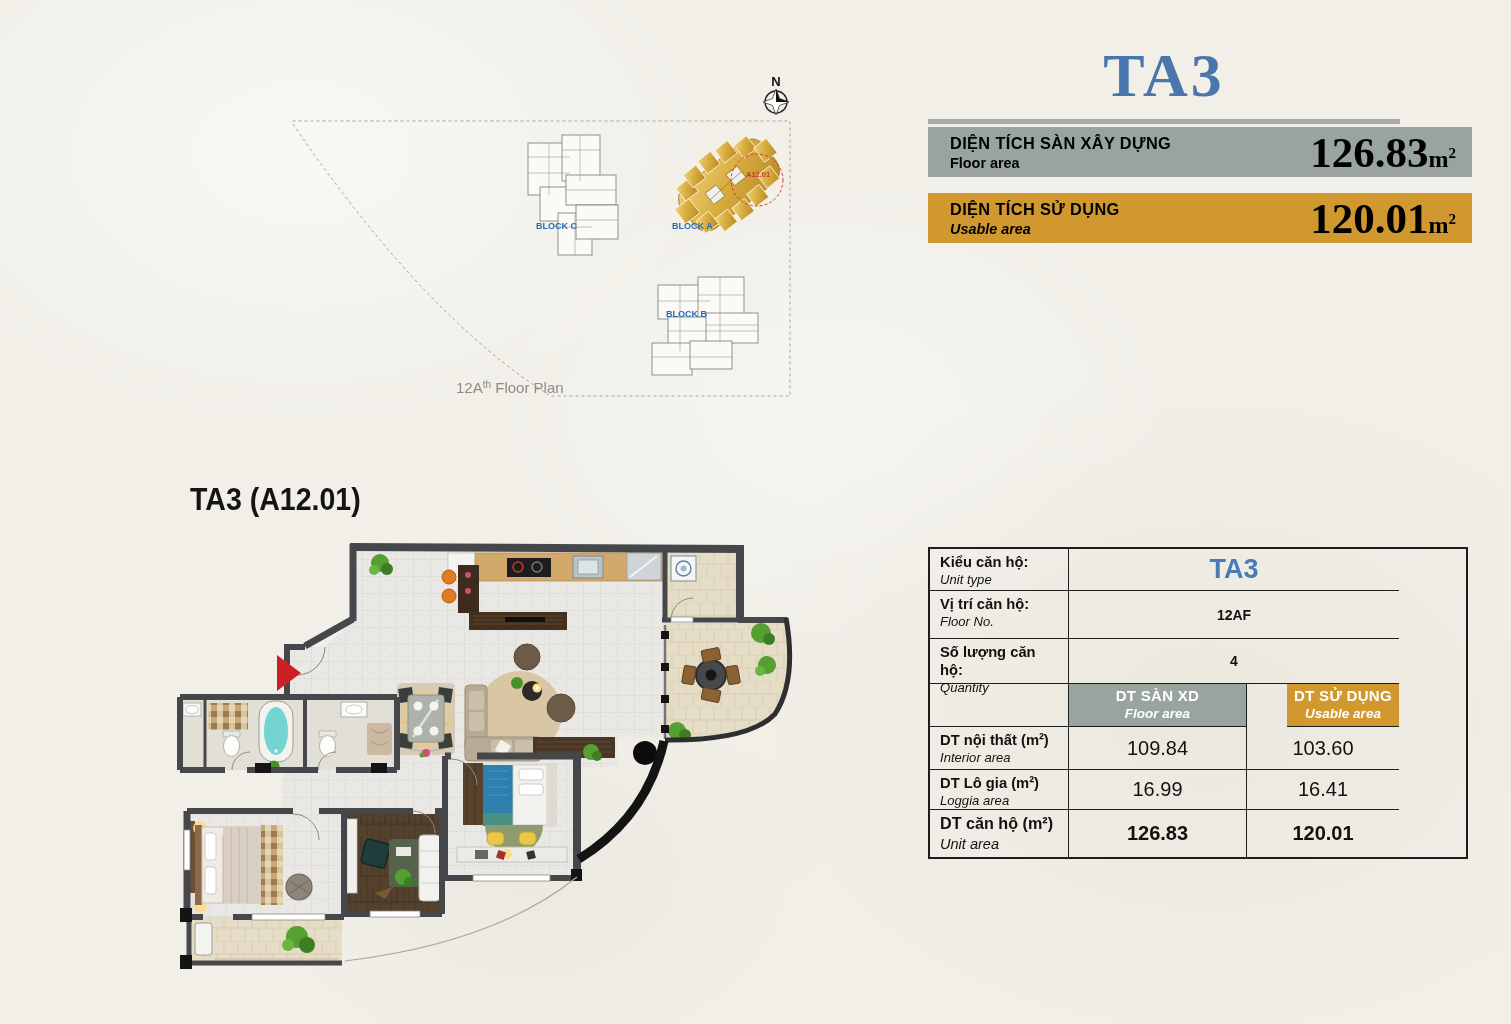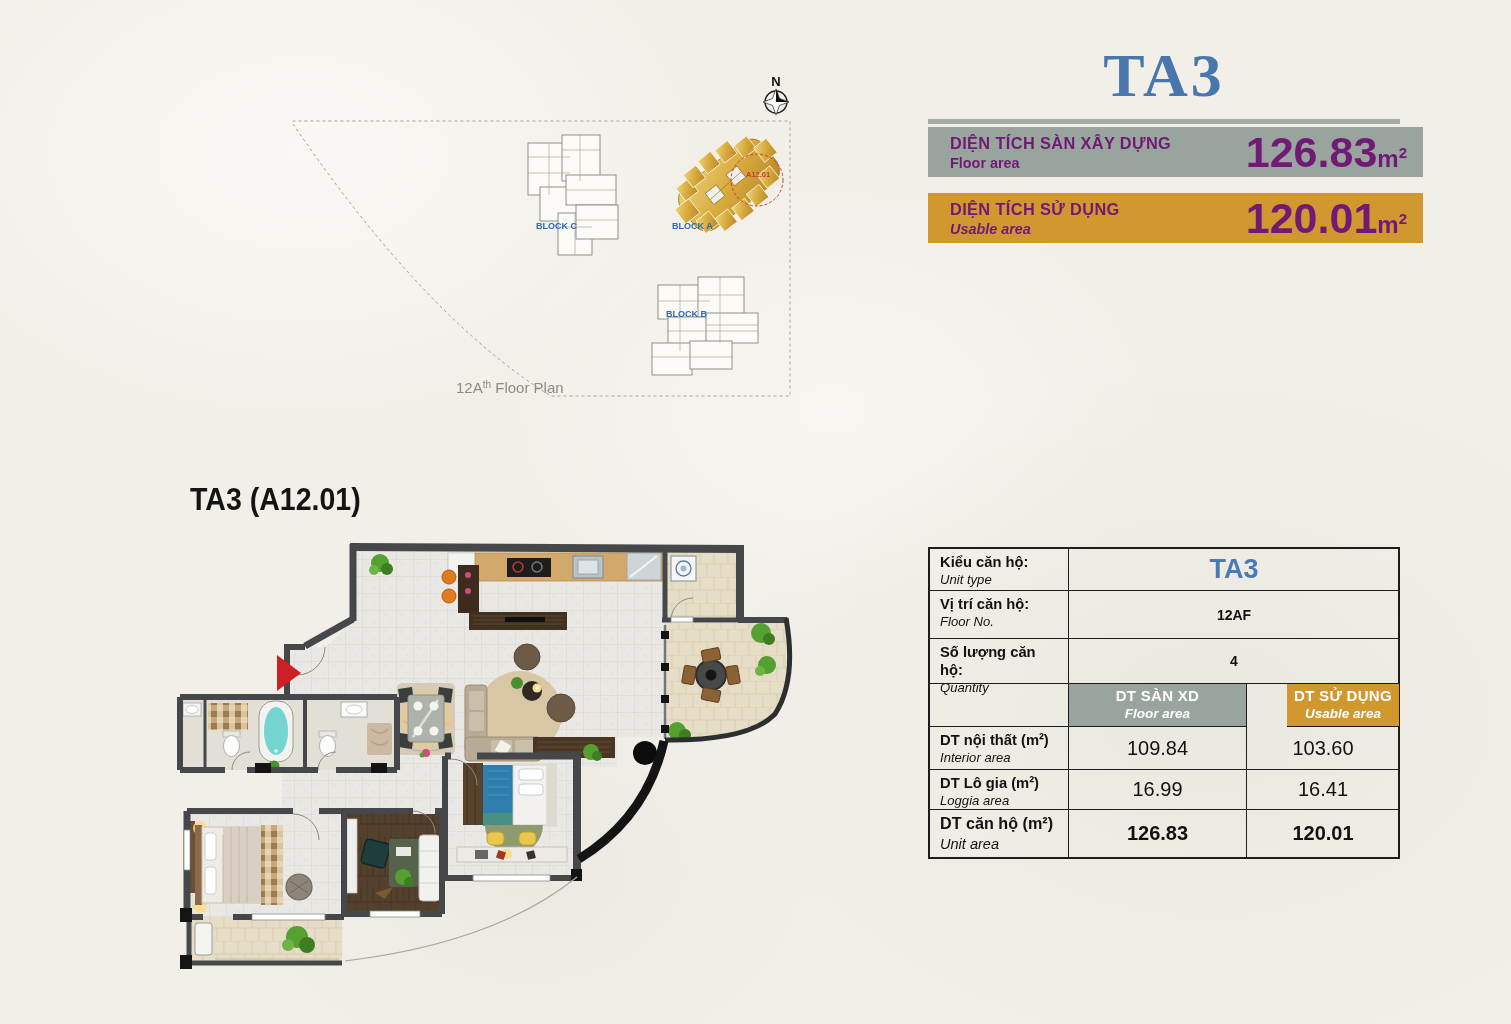--- a/index.html
+++ b/index.html
@@ -13,37 +13,37 @@
       radial-gradient(ellipse 500px 350px at 55% 40%, rgba(255,255,255,.4), rgba(255,255,255,0) 70%),
       radial-gradient(ellipse 420px 300px at 35% 85%, rgba(222,218,206,.30), rgba(222,218,206,0) 70%);
   }
   
   .unit-title{
     position:absolute;left:928px;top:40px;width:472px;text-align:center;
     font-family:"Liberation Serif",serif;font-weight:bold;font-size:62px;
     color:#4a76ae;letter-spacing:3px;
   }
   .band-strip{position:absolute;left:928px;top:119px;width:472px;height:5px;background:#a3aca6;}
-  .band{position:absolute;left:928px;width:495px;height:50px;color:#701a75;}
+  .band{position:absolute;left:928px;width:544px;height:50px;color:#000000;}
   .band.gray{top:127px;background:#9aa49e;}
   .band.gold{top:193px;background:#d0982e;}
   .band .vn{position:absolute;left:22px;top:7px;font-size:17px;font-weight:bold;letter-spacing:.4px;transform:scaleX(.96);transform-origin:left;}
   .band .en{position:absolute;left:22px;top:27px;font-size:15px;font-weight:bold;transform:scaleX(.96);transform-origin:left;}
   .band .en.it{font-style:italic;}
-  .band .num{position:absolute;right:16px;top:1px;font-family:Liberation Sans, sans-serif;font-weight:bold;font-size:43px;}
+  .band .num{position:absolute;right:16px;top:1px;font-family:Liberation Serif, serif;font-weight:bold;font-size:43px;}
   .band .num .u{font-size:24px;}
   .band .num sup{font-size:15px;vertical-align:9px;}
   
   .plan-label{
     position:absolute;left:190px;top:482px;font-size:31px;font-weight:bold;color:#141414;
     letter-spacing:0px;transform:scaleX(.92);transform-origin:left;
   }
   
   .spec-table{
-    position:absolute;left:928px;top:547px;width:472px;
+    position:absolute;left:928px;top:547px;width:540px;
     display:grid;grid-template-columns:139px 178px 152px;
     grid-template-rows:42px 48px 45px 43px 43px 40px 47px;
     border:2px solid #1d1d1d;box-sizing:border-box;font-size:15px;color:#111;
   }
   .spec-table>div{border-right:1.5px solid #1d1d1d;border-bottom:1.5px solid #1d1d1d;box-sizing:border-box;}
   .spec-table>div.last-col{border-right:none;}
   .spec-table>div.last-row{border-bottom:none;}
   .cell-label{padding:4px 6px 0 10px;}
   .cell-label .vn{font-weight:bold;font-size:15.5px;transform:scaleX(.95);transform-origin:left;}
   .cell-label .en{font-style:italic;font-size:13.5px;margin-top:1px;transform:scaleX(.97);transform-origin:left;}

